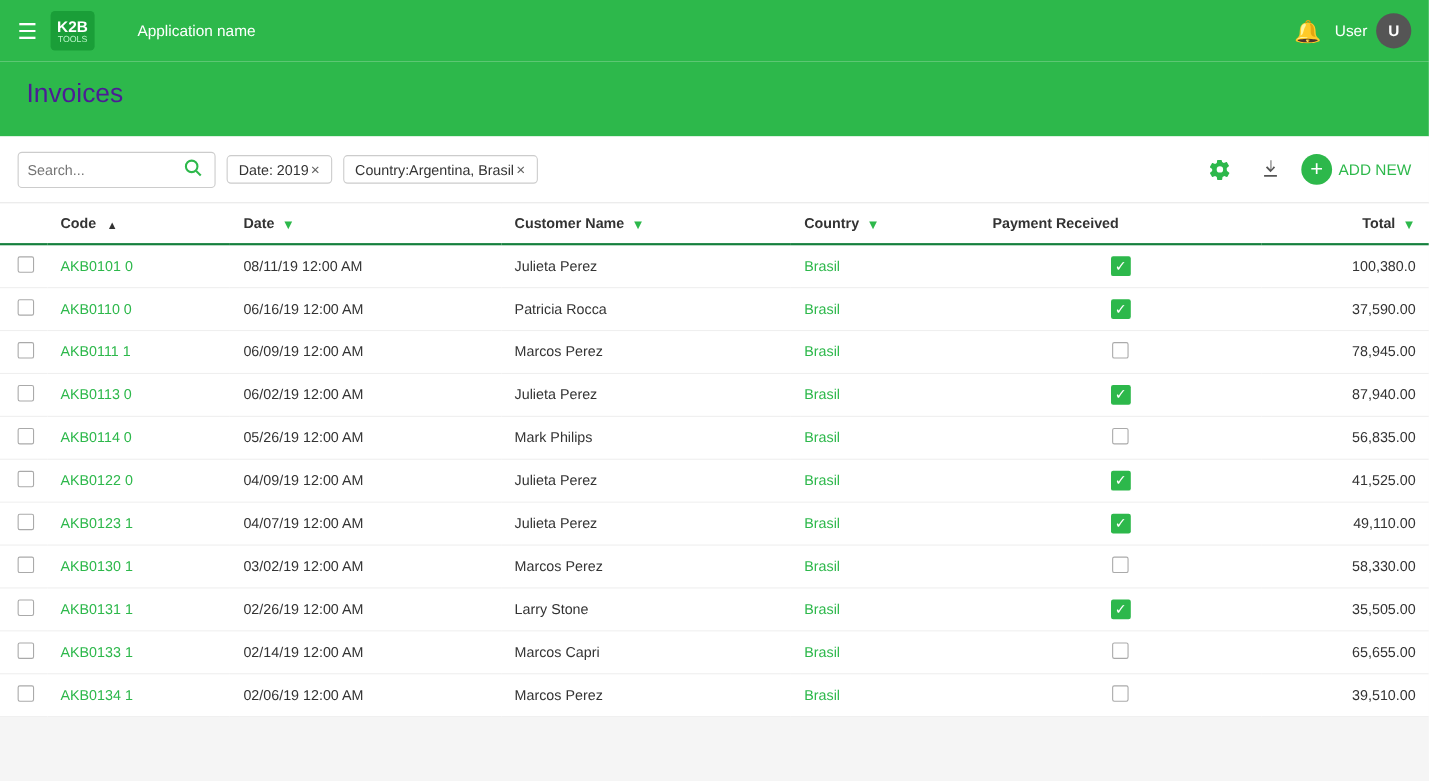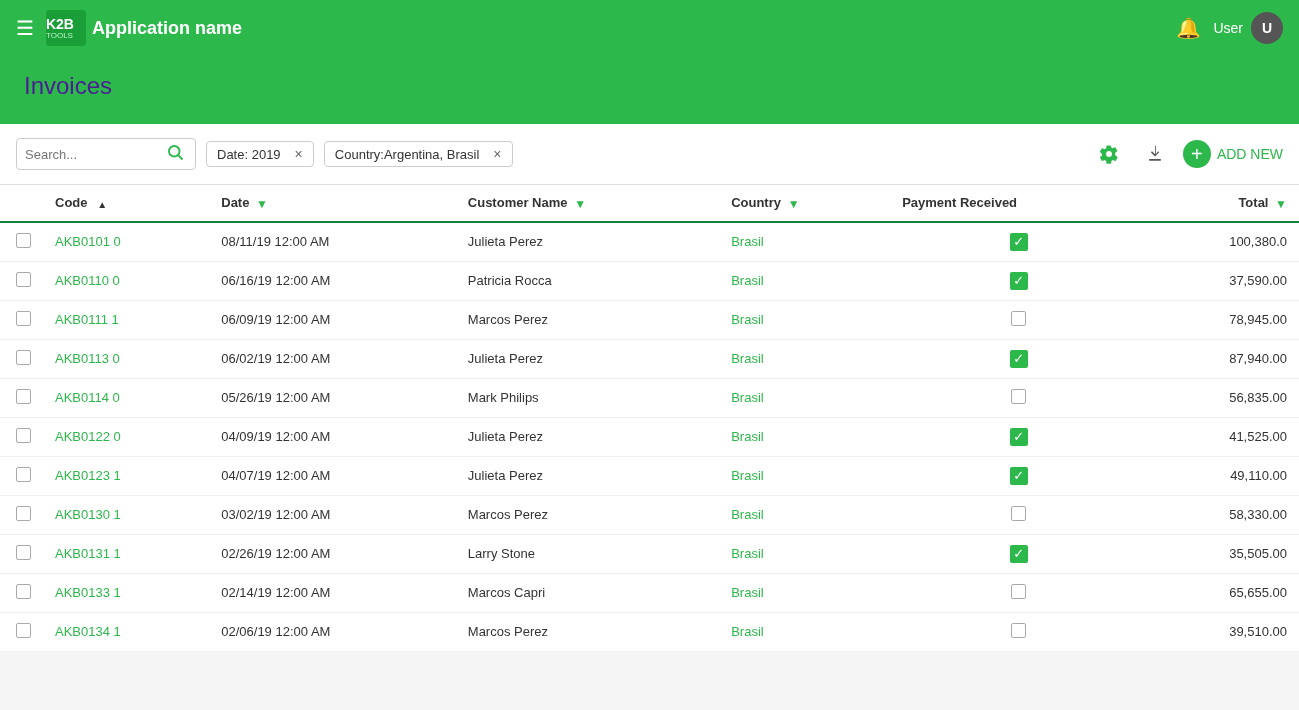--- a/index.html
+++ b/index.html
@@ -16,25 +16,25 @@
       color: #fff;
     }
     .topnav-menu-icon { font-size: 20px; cursor: pointer; }
     .topnav-logo {
       display: flex; align-items: center; gap: 6px;
     }
     .topnav-logo-box {
       width: 40px; height: 36px;
       background: #1a9e38;
       border-radius: 4px;
-      display: flex; flex-direction: column; justify-content: center;
+      display: flex; flex-direction: column; align-items: center; justify-content: center;
     }
     .logo-k2b { font-weight: bold; font-size: 14px; color: #fff; line-height: 1; }
     .logo-tools { font-size: 8px; color: #b8f5c8; }
-    .topnav-appname { font-size: 18px; font-weight: 700; color: #fff; }
+    .topnav-appname { font-size: 14px; font-weight: 400; color: #fff; margin-left: 33px; }
     .topnav-spacer { flex: 1; }
     .topnav-bell { font-size: 20px; color: #fff; cursor: pointer; position: relative; }
     .topnav-user { display: flex; align-items: center; gap: 8px; color: #fff; font-size: 14px; cursor: pointer; }
     .topnav-avatar {
       width: 32px; height: 32px; border-radius: 50%;
       background: #555; color: #fff; display: flex; align-items: center; justify-content: center;
       font-weight: bold; font-size: 14px;
     }
 
     
@@ -56,21 +56,21 @@
       border: 1px solid #ccc; border-radius: 4px;
       padding: 4px 8px; background: #fff; gap: 21px;
       min-width: 180px;
     }
     .search-box input {
       border: none; outline: none; font-size: 13px; color: #666;
       background: transparent; width: 120px;
     }
     .search-icon-svg { color: #2db84b; font-size: 16px; cursor: pointer; }
     .filter-chip {
-      display: flex; align-items: center; gap: 12px;
+      display: flex; align-items: center; gap: 0;
       border: 1px solid #ccc; border-radius: 4px;
       padding: 4px 10px; background: #fff; font-size: 13px; color: #333;
       cursor: pointer;
     }
     .filter-chip .chip-x { color: #666; cursor: pointer; font-size: 14px; margin-left: 2px; }
     .toolbar-spacer { flex: 1; }
     .toolbar-icon-btn {
       width: 36px; height: 36px; border-radius: 50%;
       display: flex; align-items: center; justify-content: center;
       cursor: pointer; border: none; background: transparent; font-size: 20px; color: #555;

